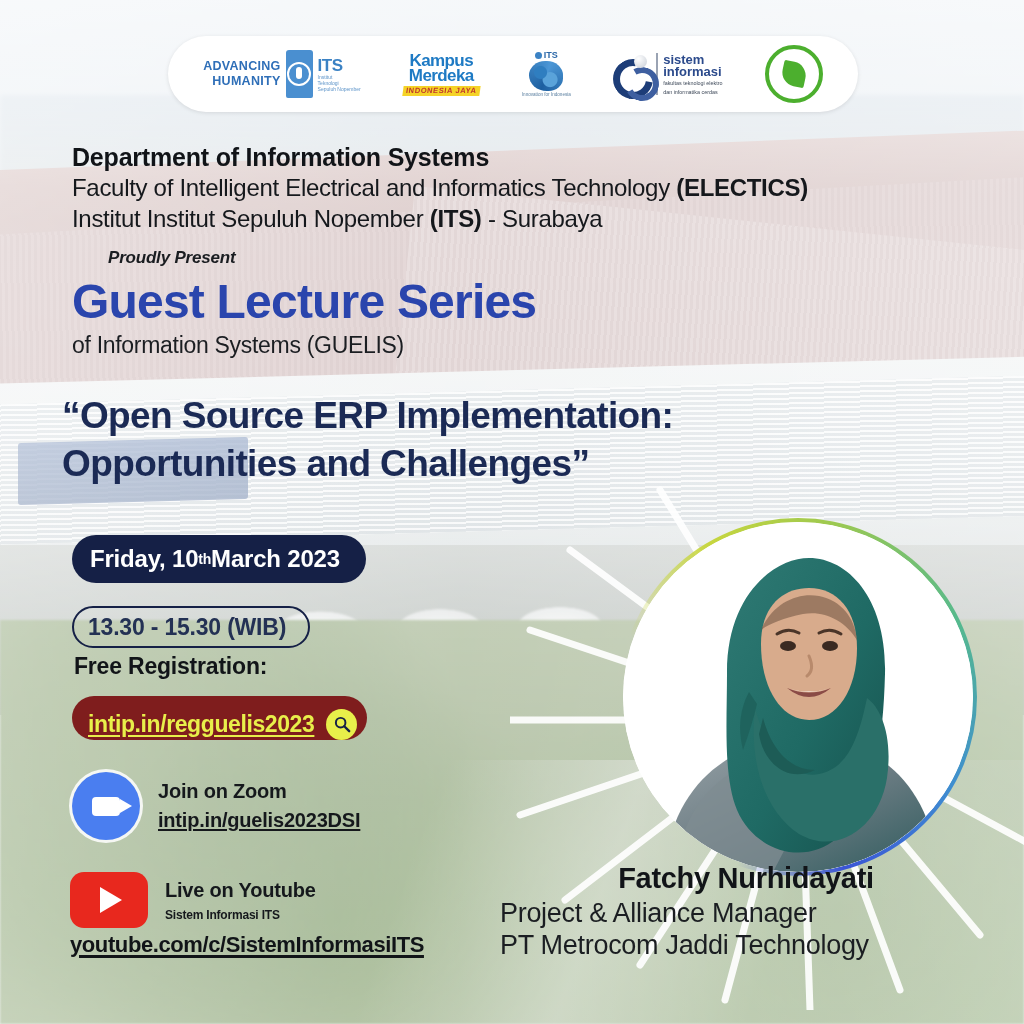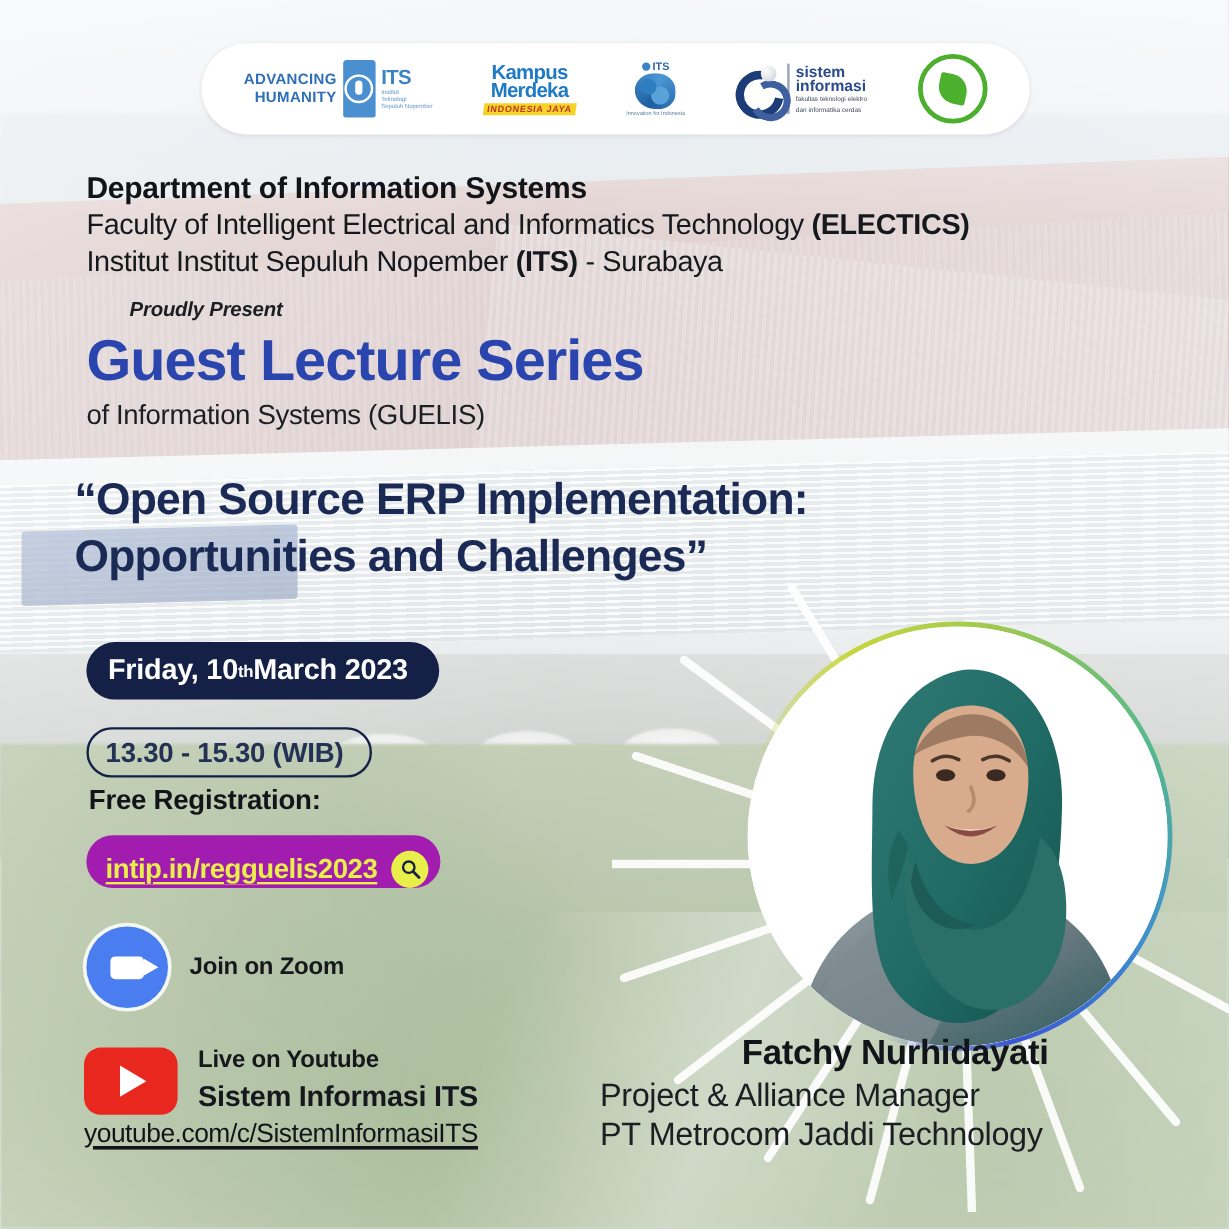--- a/index.html
+++ b/index.html
@@ -204,21 +204,21 @@
     background:rgba(255,255,255,.04);box-sizing:border-box;
   }
 
   
   .freereg{
     position:absolute;left:74px;top:653px;
     font-size:23px;font-weight:bold;color:#111418;letter-spacing:-.2px;
   }
   .regpill{
     position:absolute;left:72px;top:696px;height:44px;
-    background:#a21caf;border-radius:22px;
+    background:#7f1d1d;border-radius:22px;
     display:flex;align-items:center;gap:12px;padding:12px 10px 0 16px;box-sizing:border-box;
   }
   .regpill .url{
     color:#e8ef4a;font-size:23px;font-weight:bold;letter-spacing:-.4px;
     text-decoration:underline;text-underline-offset:3px;text-decoration-thickness:2px;
   }
   .searchbtn{
     width:31px;height:31px;border-radius:50%;background:#e8ef4a;
     display:flex;align-items:center;justify-content:center;flex:none;
   }
@@ -248,23 +248,23 @@
   .ytrow{position:absolute;left:70px;top:872px;display:flex;align-items:center;gap:17px;}
   .yticon{
     width:78px;height:56px;border-radius:14px;background:#e8281e;
     display:flex;align-items:center;justify-content:center;flex:none;
   }
   .yticon .tri{
     width:0;height:0;border-style:solid;border-width:13px 0 13px 22px;
     border-color:transparent transparent transparent #ffffff;margin-left:4px;
   }
   .yttxt .l1{font-size:20px;font-weight:bold;color:#15181c;letter-spacing:-.2px;}
-  .yttxt .l2{font-size:24px;font-weight:bold;color:#15181c;margin-top:6px;letter-spacing:-.2px;}
+  .yttxt .l2{font-size:12px;font-weight:bold;color:#15181c;margin-top:6px;letter-spacing:-.2px;}
   .yturl{
-    position:absolute;left:70px;top:932px;font-size:22px;font-weight:normal;color:#111418;
+    position:absolute;left:70px;top:932px;font-size:22px;font-weight:bold;color:#111418;
     letter-spacing:-.4px;text-decoration:underline;text-underline-offset:3px;text-decoration-thickness:2.5px;
   }
 
   
   .rays{position:absolute;left:510px;top:430px;width:580px;height:580px;pointer-events:none;}
   .photo-ring{
     position:absolute;left:619px;top:518px;width:358px;height:358px;border-radius:50%;
     background:conic-gradient(from 330deg,#c7d63f 0deg,#9ec94f 40deg,#55b98e 95deg,#3f8ed0 150deg,#3a55d6 195deg,rgba(255,255,255,0) 230deg,rgba(255,255,255,0) 320deg,#c7d63f 360deg);
     padding:5px;box-sizing:border-box;
   }
@@ -389,20 +389,21 @@
       </svg>
     </span>
   </div>
 
   <div class="zoomrow">
     <span class="zoomicon">
         <span class="cam"></span>
       </span>
     <div class="zoomtxt">
       <div class="l1">Join on Zoom</div>
+      <div class="l2">intip.in/guelis2023DSI</div>
     </div>
   </div>
 
   <div class="ytrow">
     <span class="yticon">
         <span class="tri"></span>
       </span>
     <div class="yttxt">
       <div class="l1">Live on Youtube</div>
       <div class="l2">Sistem Informasi ITS</div>

